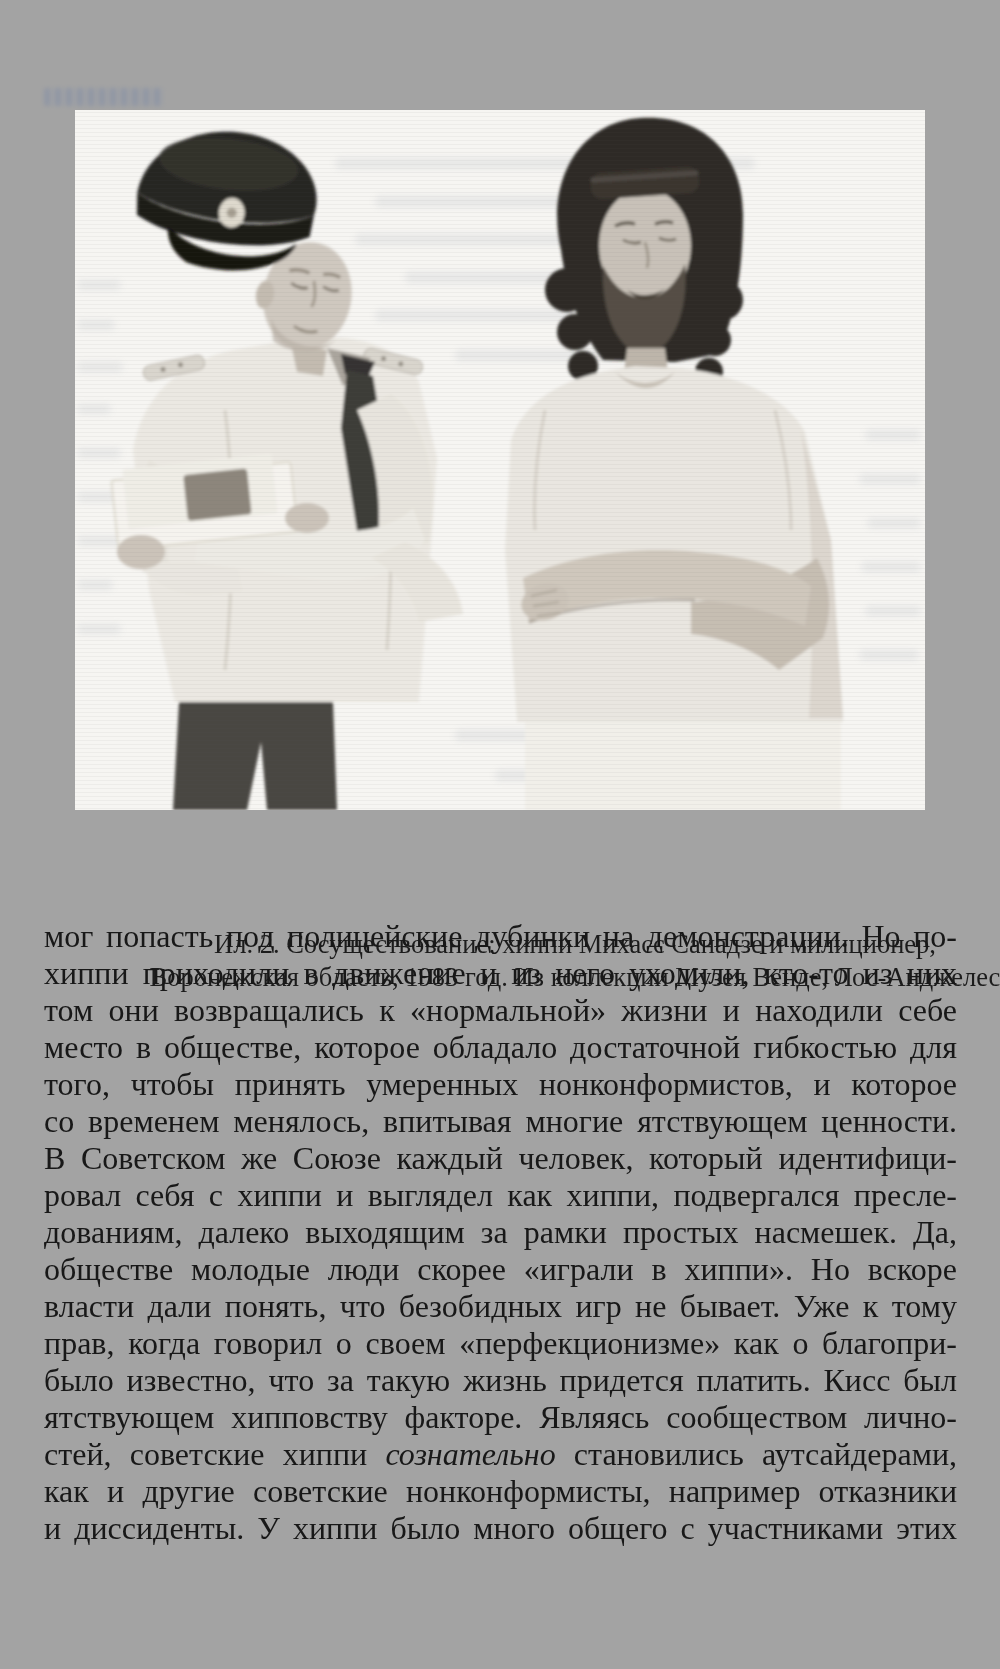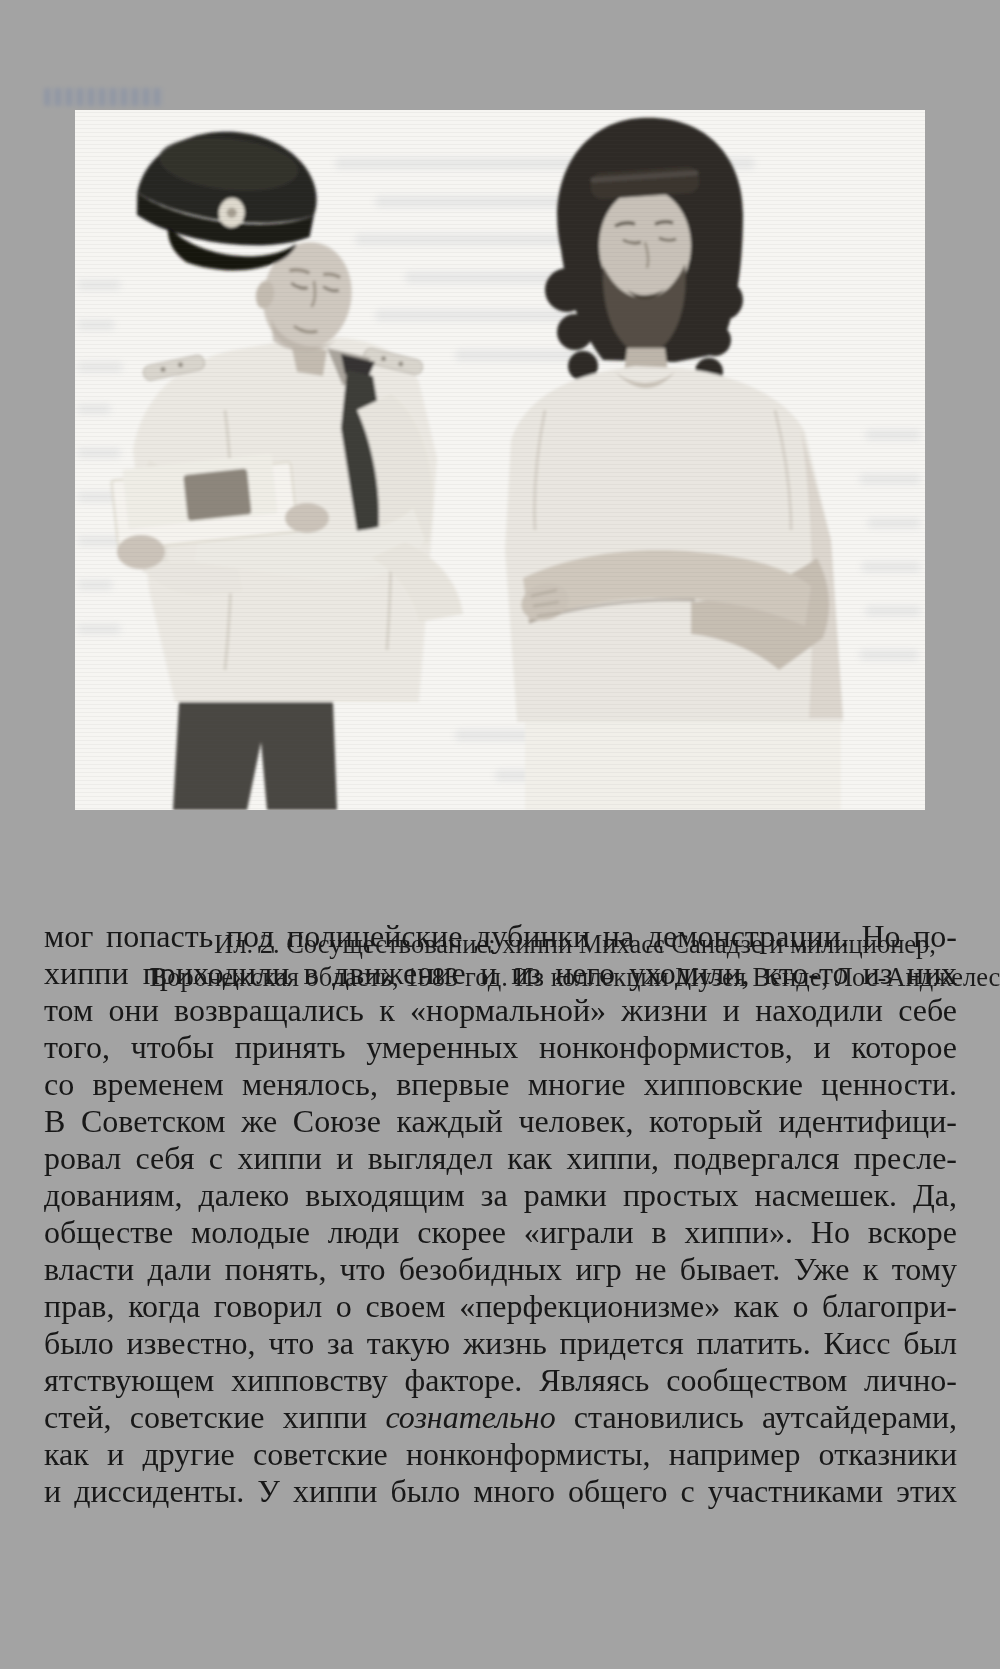--- a/index.html
+++ b/index.html
@@ -198,22 +198,23 @@
     <figcaption class="caption">
       <div>Ил. 2. Сосуществование: хиппи Михасс Санадзе и милиционер,</div>
       <div>Воронежская область, 1983 год. Из коллекции Музея Венде, Лос-Анджелес</div>
     </figcaption>
   </figure>
 
   <section class="body-text">
     <div class="bline">мог попасть под полицейские дубинки на демонстрации. Но по-</div>
     <div class="bline">хиппи приходили в движение и из него уходили, кто-то из них</div>
     <div class="bline">том они возвращались к «нормальной» жизни и находили себе</div>
+    <div class="bline">место в обществе, которое обладало достаточной гибкостью для</div>
     <div class="bline">того, чтобы принять умеренных нонконформистов, и которое</div>
-    <div class="bline">со временем менялось, впервые многие хипповские ценности.</div>
+    <div class="bline">со временем менялось, впитывая многие ятствующем ценности.</div>
     <div class="bline">В Советском же Союзе каждый человек, который идентифици-</div>
     <div class="bline">ровал себя с хиппи и выглядел как хиппи, подвергался пресле-</div>
     <div class="bline">дованиям, далеко выходящим за рамки простых насмешек. Да,</div>
     <div class="bline">обществе молодые люди скорее «играли в хиппи». Но вскоре</div>
     <div class="bline">власти дали понять, что безобидных игр не бывает. Уже к тому</div>
     <div class="bline">прав, когда говорил о своем «перфекционизме» как о благопри-</div>
     <div class="bline">было известно, что за такую жизнь придется платить. Кисс был</div>
     <div class="bline">ятствующем хипповству факторе. Являясь сообществом лично-</div>
     <div class="bline"><span>стей, советские хиппи </span><i>сознательно</i><span> становились аутсайдерами,</span></div>
     <div class="bline">как и другие советские нонконформисты, например отказники</div>

